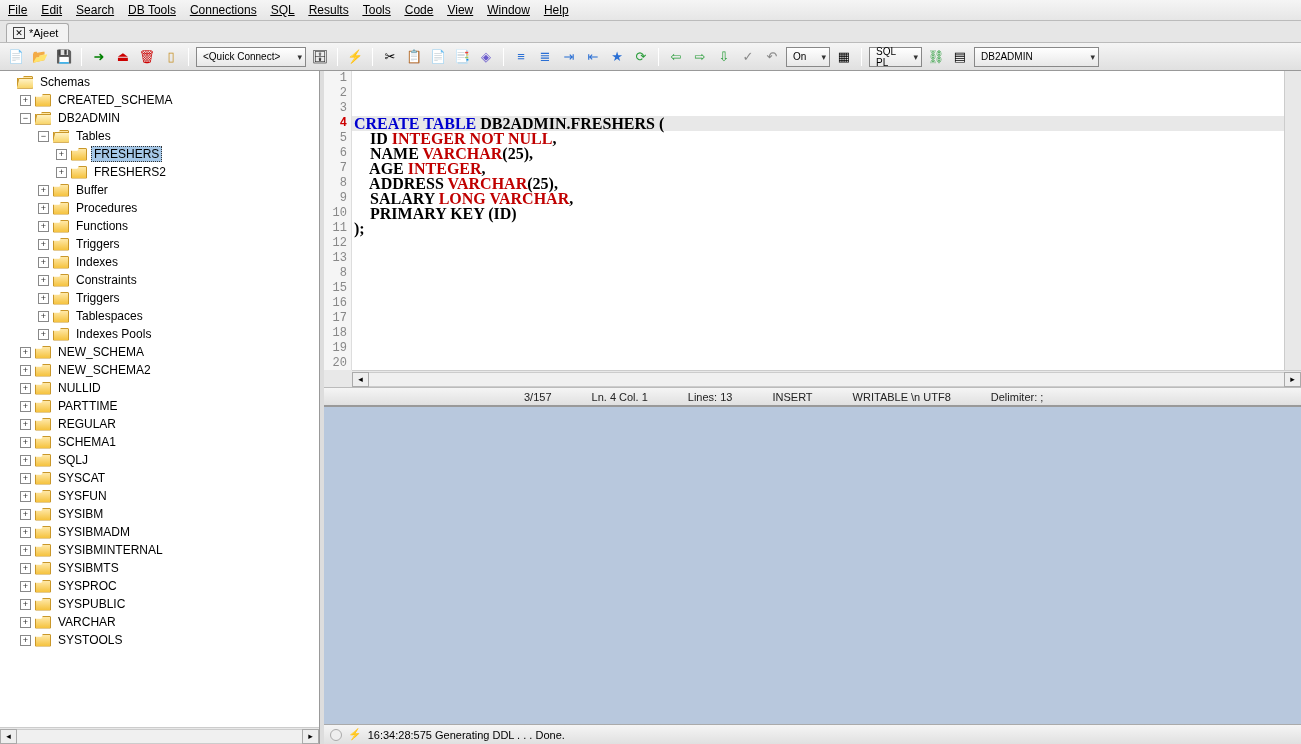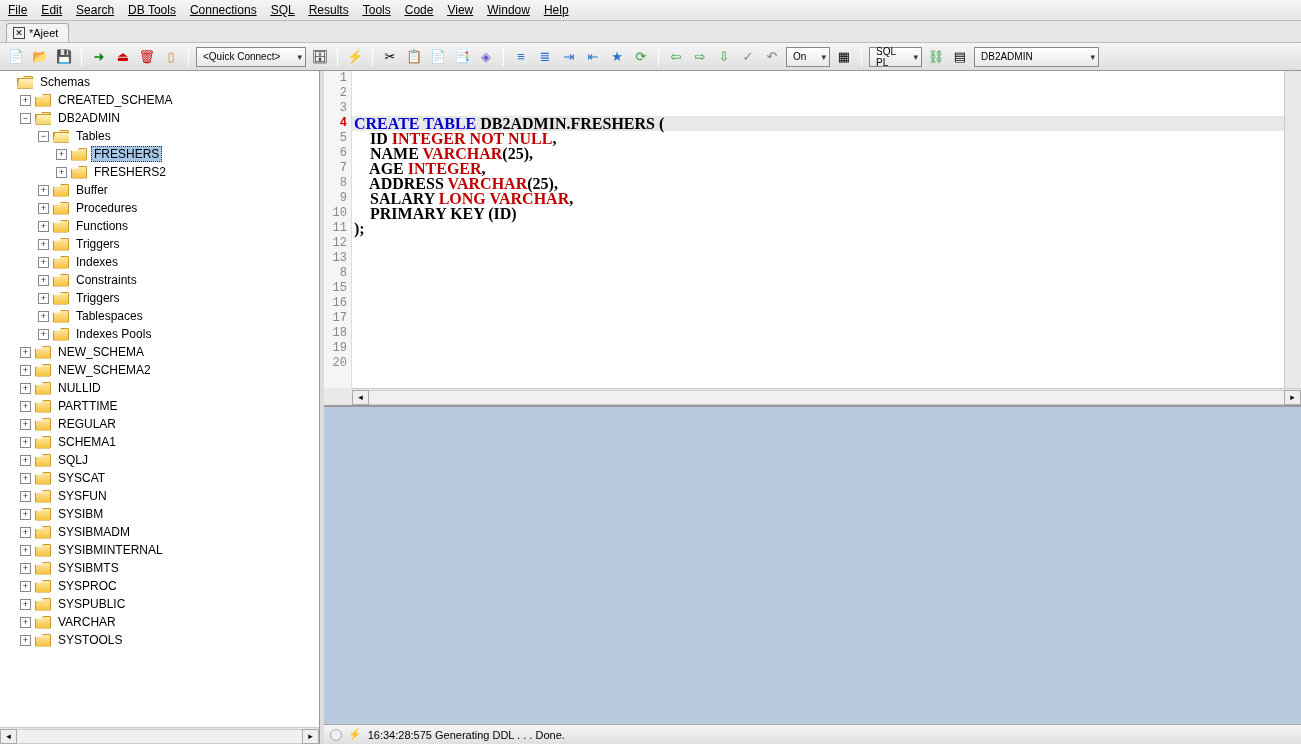--- a/index.html
+++ b/index.html
@@ -533,20 +533,28 @@
             </div>
           <div class="codelines" id="codelines"><div class="codeline">&nbsp;</div><div class="codeline">&nbsp;</div><div class="codeline">&nbsp;</div><div class="codeline hl"><span class="kw-blue">CREATE TABLE</span> DB2ADMIN.FRESHERS (</div><div class="codeline">    ID <span class="kw-red">INTEGER NOT NULL</span>,</div><div class="codeline">    NAME <span class="kw-red">VARCHAR</span>(25),</div><div class="codeline">    AGE <span class="kw-red">INTEGER</span>,</div><div class="codeline">    ADDRESS <span class="kw-red">VARCHAR</span>(25),</div><div class="codeline">    SALARY <span class="kw-red">LONG VARCHAR</span>,</div><div class="codeline">    PRIMARY KEY (ID)</div><div class="codeline">);</div><div class="codeline">&nbsp;</div><div class="codeline">&nbsp;</div><div class="codeline">&nbsp;</div><div class="codeline">&nbsp;</div><div class="codeline">&nbsp;</div><div class="codeline">&nbsp;</div><div class="codeline">&nbsp;</div><div class="codeline">&nbsp;</div><div class="codeline">&nbsp;</div></div>
         </div>
         <div class="editor-vscroll"></div>
       </div>
       <div class="editor-hscroll">
         <span class="hscroll-btn">◂</span>
         <span class="hscroll-track"></span>
         <span class="hscroll-btn">▸</span>
       </div>
+      <div class="editor-statusbar">
+        <span>3/157</span>
+        <span>Ln. 4 Col. 1</span>
+        <span>Lines: 13</span>
+        <span>INSERT</span>
+        <span>WRITABLE \n  UTF8</span>
+        <span>Delimiter: ;</span>
+      </div>
     </div>
     <div class="results-pane"></div>
     <div class="bottom-status">
       <span class="status-icon" style="background:#eee;border:1px solid #aaa"></span>
       <span style="color:#d4af37">⚡</span>
       <span>16:34:28:575 Generating DDL . . . Done.</span>
     </div>
   </div>
 </div>
 

